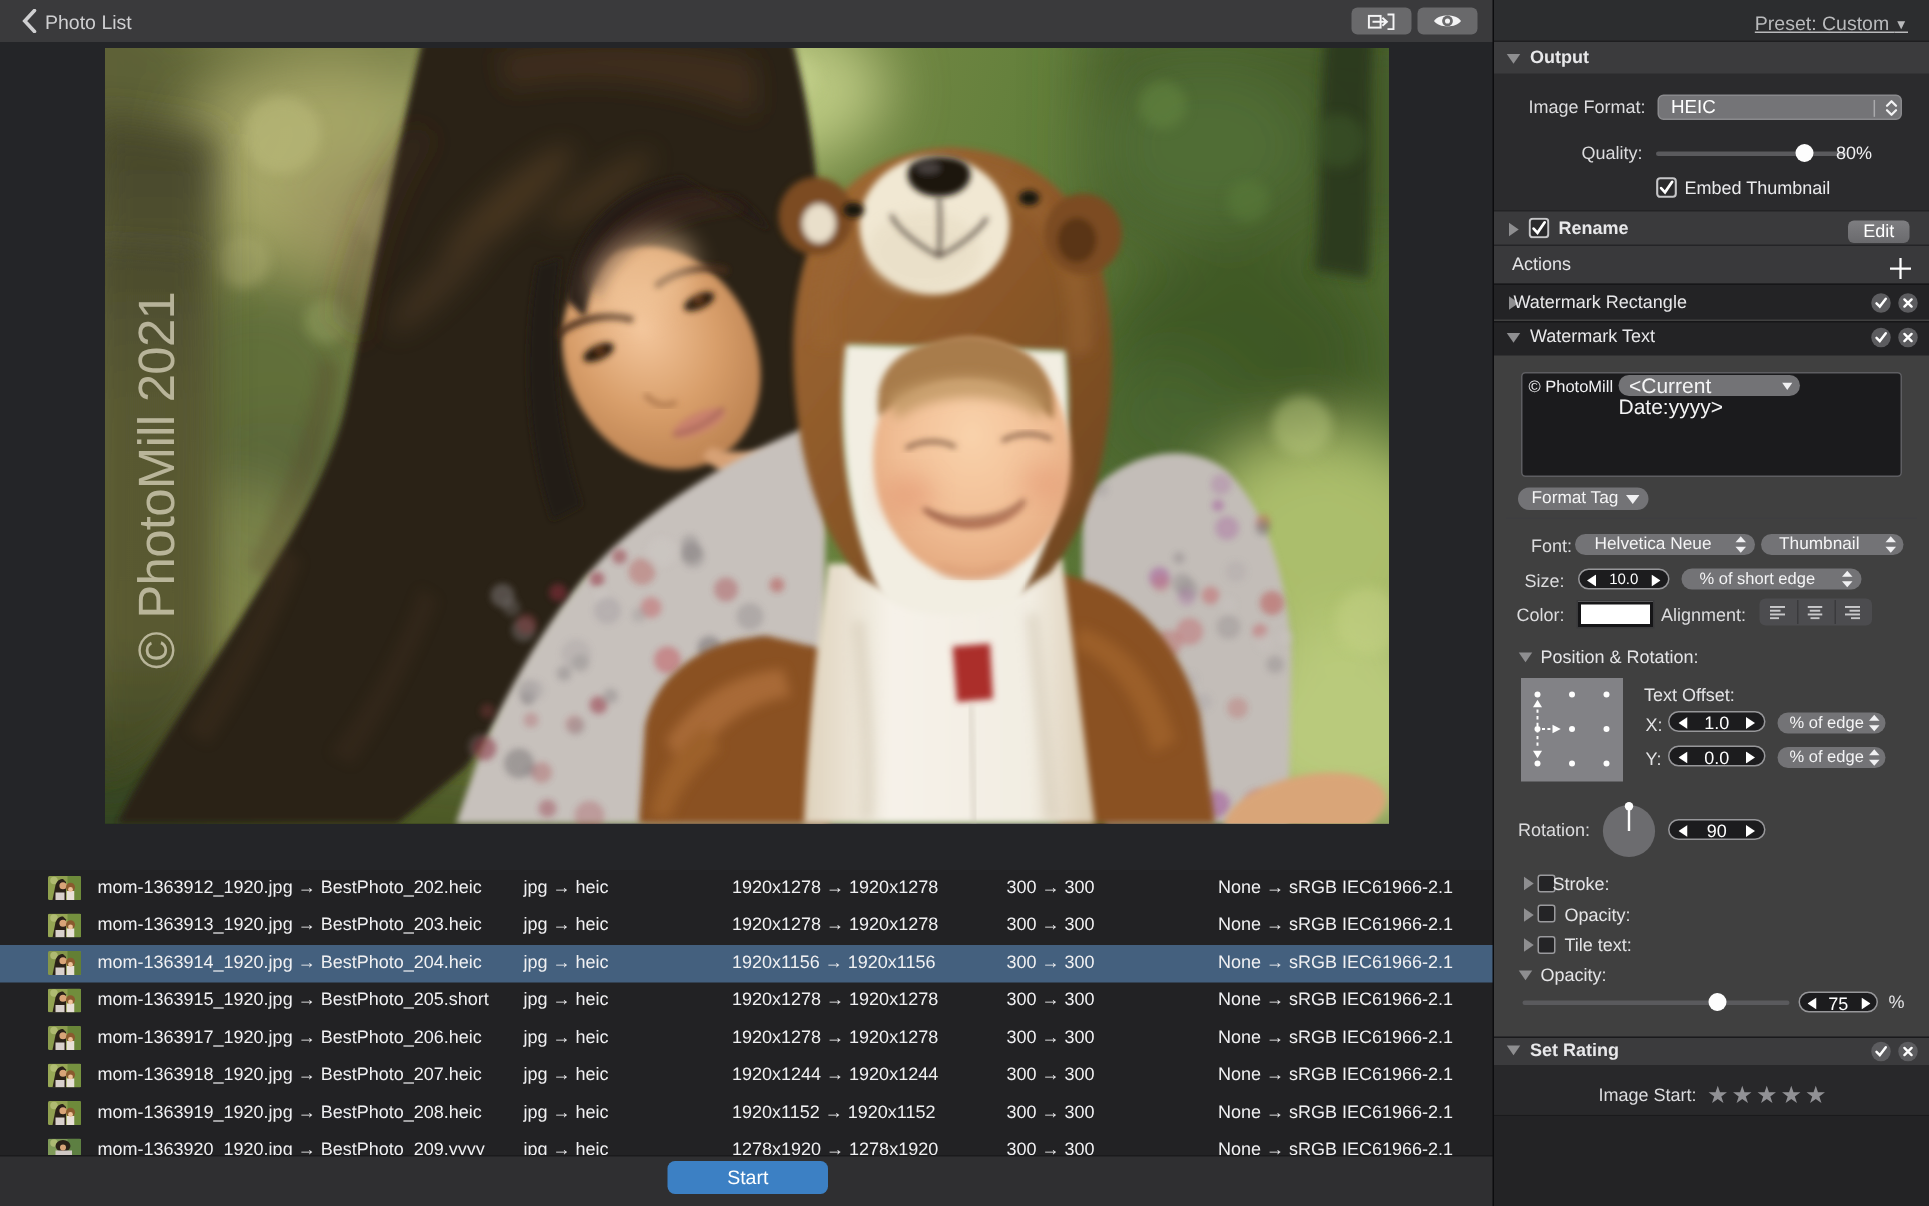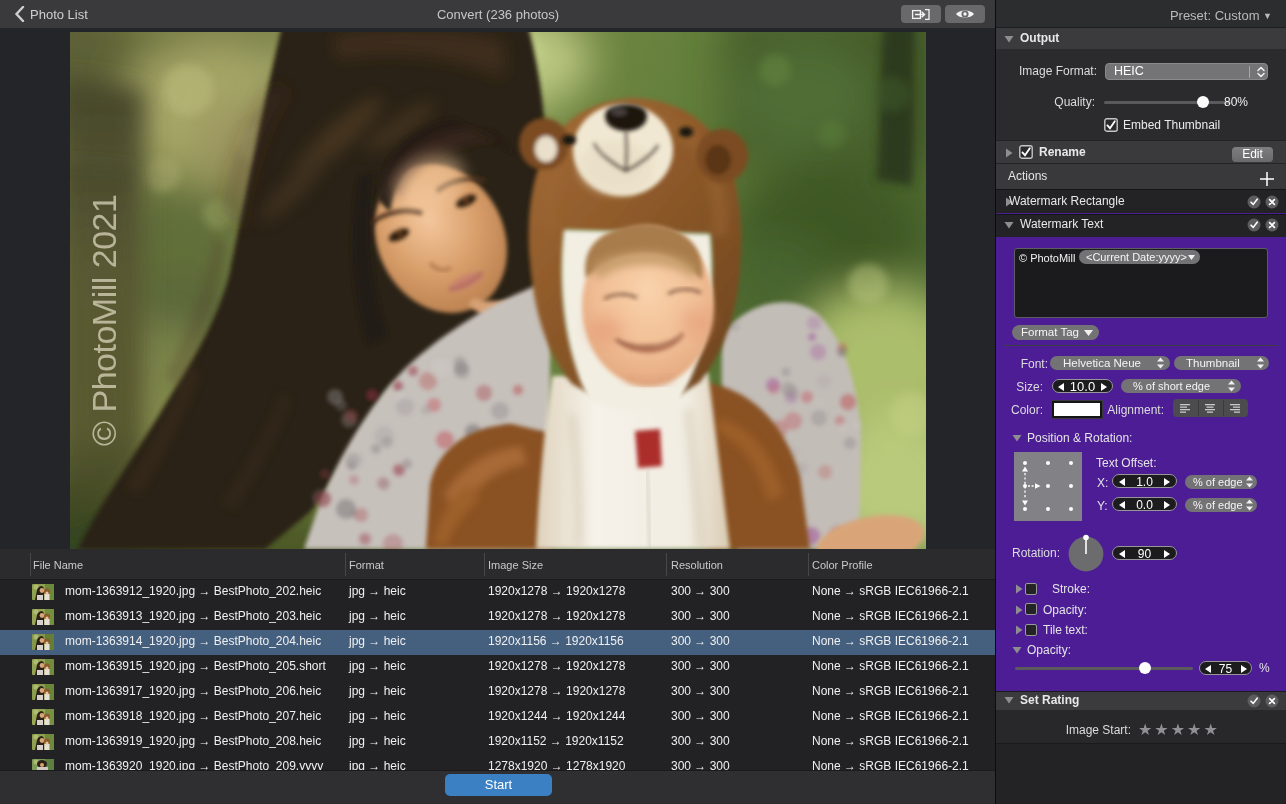--- a/index.html
+++ b/index.html
@@ -6,59 +6,58 @@
 html,body { width:1286px; height:804px; overflow:hidden; background:#28282a; font-family:"Liberation Sans",sans-serif; }
 #app { position:relative; width:1286px; height:804px; }
 .abs { position:absolute; }
 
 
 #topbar { left:0; top:0; width:996px; height:28px; background:#3a3a3c; }
 #topbarR { left:996px; top:0; width:290px; height:28px; background:#2c2d2f; border-bottom:1px solid #1e1e20; }
 #backlbl { left:30px; top:7px; color:#cfcfd1; font-size:13px; }
 #title { left:0; top:7px; width:996px; text-align:center; color:#c6c6c8; font-size:13px; }
 .tbtn { top:5px; height:18px; background:#69696b; border-radius:4px; }
-#presetlbl { right:14px; top:8px; color:#b9babc; font-size:13px; }
+#presetlbl { right:14px; top:8px; color:#b9babc; font-size:13px;text-decoration:underline; }
 
 
 #mainbg { left:0; top:28px; width:996px; height:742px; background:#242528; }
 #photo { left:70px; top:32px; width:856px; height:517px; }
 
 
 #thead { left:0; top:549px; width:996px; height:31px; background:#2b2b2d; border-bottom:1px solid #1a1a1c; }
 .hlbl { position:absolute; top:10px; font-size:11px; color:#c9c9cb; }
 .hsep { position:absolute; top:4px; width:1px; height:23px; background:#47474a; }
 #rows { left:0; top:580px; width:996px; height:190px; background:#222224; }
 .row { position:absolute; left:0; width:996px; height:25px; }
 .row.sel { background:#44607e; }
 .cell { position:absolute; top:4px; font-size:12px; color:#f0f0f2; white-space:nowrap; }
 .thumb { position:absolute; left:32px; top:4px; width:22px; height:16px; border-radius:1px; overflow:hidden; }
 #startbar { left:0; top:770px; width:996px; height:34px; background:#2f2f31; border-top:1px solid #1a1a1c; }
 #startbtn { left:445px; top:774px; width:107px; height:22px; background:#3c80c4; border-radius:5px; color:#fff; font-size:13px; text-align:center; line-height:22px; }
 #vdiv { left:995px; top:0px; width:1px; height:804px; background:#0c0c0e; }
 
 
-#sidebar { left:996px; top:28px; width:290px; height:776px; background:#4c1d95; font-size:12px; color:#dededf;text-decoration:underline; }
+#sidebar { left:996px; top:28px; width:290px; height:776px; background:#404040; font-size:12px; color:#dededf;text-decoration:underline; }
 .shead { position:absolute; left:0; width:290px; height:21px; background:#3b3b3d; }
 .pill { position:absolute; background:#737376; border-radius:8px; color:#f4f4f5; }
 .stepper { position:absolute; background:#1c1c1e; border:1px solid #97979a; border-radius:8px; color:#fff; }
 .lbl { position:absolute; color:#dcdcde; white-space:nowrap; }
 .rlbl { position:absolute; text-align:right; color:#dcdcde; white-space:nowrap; }
 .cbx { position:absolute; width:12px; height:12px; border:1px solid #9a9a9d; border-radius:2px; background:#242426; }
 </style>
 </head>
 <body>
 <div id="app">
 
   <div class="abs" id="topbar"></div>
   <div class="abs" id="topbarR"></div>
   <svg class="abs" style="left:14px;top:6px" width="12" height="16" viewBox="0 0 12 16">
       <path d="M9 1 L2.5 8 L9 15" fill="none" stroke="#cfcfd1" stroke-width="2.4" stroke-linecap="round"></path>
     </svg>
   <div class="abs" id="backlbl">Photo List</div>
-  <div class="abs" id="title">Convert (236 photos)</div>
   <div class="abs tbtn" style="left:901px;width:40px"><svg width="40" height="18">
         <g transform="translate(11,3)">
           <rect x="0.6" y="2.6" width="7.8" height="7.8" fill="none" stroke="#f4f4f5" stroke-width="1.3"></rect>
           <path d="M3 6.5 H11.8 M9.6 3.8 L12.6 6.5 L9.6 9.2" stroke="#f4f4f5" stroke-width="1.3" fill="none"></path>
           <path d="M13 1.6 H17 V11.4 H13" stroke="#f4f4f5" stroke-width="1.3" fill="none"></path>
         </g>
       </svg></div>
   <div class="abs tbtn" style="left:945px;width:40px"><svg width="40" height="18">
         <g transform="translate(11,2.5)">
           <path d="M0 6.5 C3.2 1.7 14.8 1.7 18 6.5 C14.8 11.3 3.2 11.3 0 6.5 Z" fill="#f4f4f5"></path>
@@ -405,32 +404,20 @@
           <path d="M546,307 C563,318 599,316 613,301" stroke="#7d4532" stroke-width="1.8" fill="none"></path>
         </g>
 <path d="M556,346 C570,354 590,354 604,344" stroke="#d79a74" stroke-width="4" fill="none" filter="url(#b4)"></path>
 <g filter="url(#b2)">
           <ellipse cx="800" cy="510" rx="55" ry="25" fill="#d9a578" transform="rotate(-12 800 510)"></ellipse>
         </g>
 <text transform="translate(46,414) rotate(-90)" x="0" y="0" font-family="Liberation Sans, sans-serif" font-size="34" letter-spacing="-0.5" fill="#e8e1cc" fill-opacity="0.68">© PhotoMill 2021</text>
 </svg>
 </div>
 
-  <div class="abs" id="thead">
-    <div class="hsep" style="left:30px"></div>
-    <div class="hlbl" style="left:33px">File Name</div>
-    <div class="hsep" style="left:345px"></div>
-    <div class="hlbl" style="left:349px">Format</div>
-    <div class="hsep" style="left:484px"></div>
-    <div class="hlbl" style="left:488px">Image Size</div>
-    <div class="hsep" style="left:666px"></div>
-    <div class="hlbl" style="left:671px">Resolution</div>
-    <div class="hsep" style="left:808px"></div>
-    <div class="hlbl" style="left:812px">Color Profile</div>
-  </div>
   <div class="abs" id="rows">
       <div class="row" style="top:0px">
 <div class="thumb"><svg width="22" height="16" viewBox="0 0 22 16">
             <rect width="22" height="16" fill="#8fa04e"></rect>
             <rect x="13" width="9" height="16" fill="#6d8a3a"></rect>
             <circle cx="4" cy="3" r="2.5" fill="#b8c27a" opacity="0.8"></circle>
             <path d="M3,16 L5,6 C6,3 8,2 10,2 L12,4 L12,16 Z" fill="#2a2118"></path>
             <circle cx="10" cy="6.5" r="2.4" fill="#d8a478"></circle>
             <circle cx="15" cy="7.5" r="3" fill="#8a5a2e"></circle>
             <rect x="12.5" y="10" width="5" height="6" fill="#e8e0d8"></rect>
@@ -631,42 +618,42 @@
 <svg class="abs" style="left:251px;top:190px" width="14" height="14">
         <circle cx="7" cy="7" r="6.5" fill="#5c5c5f"></circle>
         <path d="M4 7.2 L6.2 9.4 L10.2 4.2" stroke="#fff" stroke-width="1.6" fill="none" stroke-linecap="round"></path>
       </svg>
 <svg class="abs" style="left:269px;top:190px" width="14" height="14">
         <circle cx="7" cy="7" r="6.5" fill="#5c5c5f"></circle>
         <path d="M4.6 4.6 L9.4 9.4 M9.4 4.6 L4.6 9.4" stroke="#fff" stroke-width="1.6" stroke-linecap="round"></path>
       </svg>
 <div class="abs" style="left:18px;top:220px;width:254px;height:70px;background:#1b1b1d;border:1px solid #5e5e62;border-radius:3px"></div>
 <div class="abs" style="left:23px;top:224px;font-size:11px;color:#f2f2f4">© PhotoMill</div>
-<div class="abs pill" style="left:83px;top:222px;width:121px;height:14px;font-size:11px;line-height:14px"><span style="margin-left:7px">&lt;Current Date:yyyy&gt;</span></div>
+<div class="abs pill" style="left:83px;top:222px;width:121px;height:14px;font-size:14px;line-height:14px"><span style="margin-left:7px">&lt;Current Date:yyyy&gt;</span></div>
 <svg class="abs" style="left:192px;top:227px" width="7" height="5">
         <path d="M0 0 L7 0 L3.5 5 Z" fill="#f0f0f2"></path>
       </svg>
 <div class="abs pill" style="left:16px;top:297px;width:87px;height:15px;line-height:15px;font-size:11.5px"><span style="margin-left:9px">Format Tag</span></div>
 <svg class="abs" style="left:88px;top:302px" width="9" height="6">
         <path d="M0 0 L9 0 L4.5 6 Z" fill="#f0f0f2"></path>
       </svg>
 <div class="abs" style="left:8px;top:317px;width:274px;height:1px;background:#3e3e41"></div>
 <div class="rlbl" style="left:0px;top:329px;width:52px">Font:</div>
 <div class="abs pill" style="left:54px;top:328px;width:120px;height:14px;line-height:14px;font-size:11.5px"><span style="margin-left:13px">Helvetica Neue</span></div>
 <svg class="abs" style="left:160px;top:329px" width="9" height="12">
         <path d="M4.5 0.5 L8 4.5 L1 4.5 Z" fill="#f0f0f2"></path>
         <path d="M4.5 11.5 L8 7.5 L1 7.5 Z" fill="#f0f0f2"></path>
       </svg>
 <div class="abs pill" style="left:178px;top:328px;width:95px;height:14px;line-height:14px;font-size:11.5px"><span style="margin-left:12px">Thumbnail</span></div>
 <svg class="abs" style="left:260px;top:329px" width="9" height="12">
         <path d="M4.5 0.5 L8 4.5 L1 4.5 Z" fill="#f0f0f2"></path>
         <path d="M4.5 11.5 L8 7.5 L1 7.5 Z" fill="#f0f0f2"></path>
       </svg>
 <div class="rlbl" style="left:0px;top:352px;width:47px">Size:</div>
-<div class="abs stepper" style="left:56px;top:351px;width:61px;height:14px;font-size:13px;text-align:center;line-height:14px">10.0</div>
+<div class="abs stepper" style="left:56px;top:351px;width:61px;height:14px;font-size:10px;text-align:center;line-height:14px">10.0</div>
 <svg class="abs" style="left:62px;top:355px" width="6" height="8">
         <path d="M6 0 L6 8 L0 4 Z" fill="#fff"></path>
       </svg>
 <svg class="abs" style="left:105px;top:355px" width="6" height="8">
         <path d="M0 0 L0 8 L6 4 Z" fill="#fff"></path>
       </svg>
 <div class="abs pill" style="left:125px;top:351px;width:120px;height:14px;line-height:14px;font-size:11px"><span style="margin-left:12px">% of short edge</span></div>
 <svg class="abs" style="left:231px;top:352px" width="9" height="12">
         <path d="M4.5 0.5 L8 4.5 L1 4.5 Z" fill="#f0f0f2"></path>
         <path d="M4.5 11.5 L8 7.5 L1 7.5 Z" fill="#f0f0f2"></path>
@@ -753,21 +740,21 @@
 <svg class="abs" style="left:123px;top:522px" width="6" height="8">
         <path d="M6 0 L6 8 L0 4 Z" fill="#fff"></path>
       </svg>
 <svg class="abs" style="left:168px;top:522px" width="6" height="8">
         <path d="M0 0 L0 8 L6 4 Z" fill="#fff"></path>
       </svg>
 <svg class="abs" style="left:19px;top:556px" width="8" height="10">
         <path d="M1 0.5 L1 9.5 L7.5 5 Z" fill="#8e8e90"></path>
       </svg>
 <div class="cbx" style="left:29px;top:554.5px"></div>
-<div class="abs" style="left:56px;top:554px;color:#e4e4e6">Stroke:</div>
+<div class="abs" style="left:39px;top:554px;color:#e4e4e6">Stroke:</div>
 <svg class="abs" style="left:19px;top:576.5px" width="8" height="10">
         <path d="M1 0.5 L1 9.5 L7.5 5 Z" fill="#8e8e90"></path>
       </svg>
 <div class="cbx" style="left:29px;top:575.0px"></div>
 <div class="abs" style="left:47px;top:574.5px;color:#e4e4e6">Opacity:</div>
 <svg class="abs" style="left:19px;top:597px" width="8" height="10">
         <path d="M1 0.5 L1 9.5 L7.5 5 Z" fill="#8e8e90"></path>
       </svg>
 <div class="cbx" style="left:29px;top:595.5px"></div>
 <div class="abs" style="left:47px;top:595px;color:#e4e4e6">Tile text:</div>

